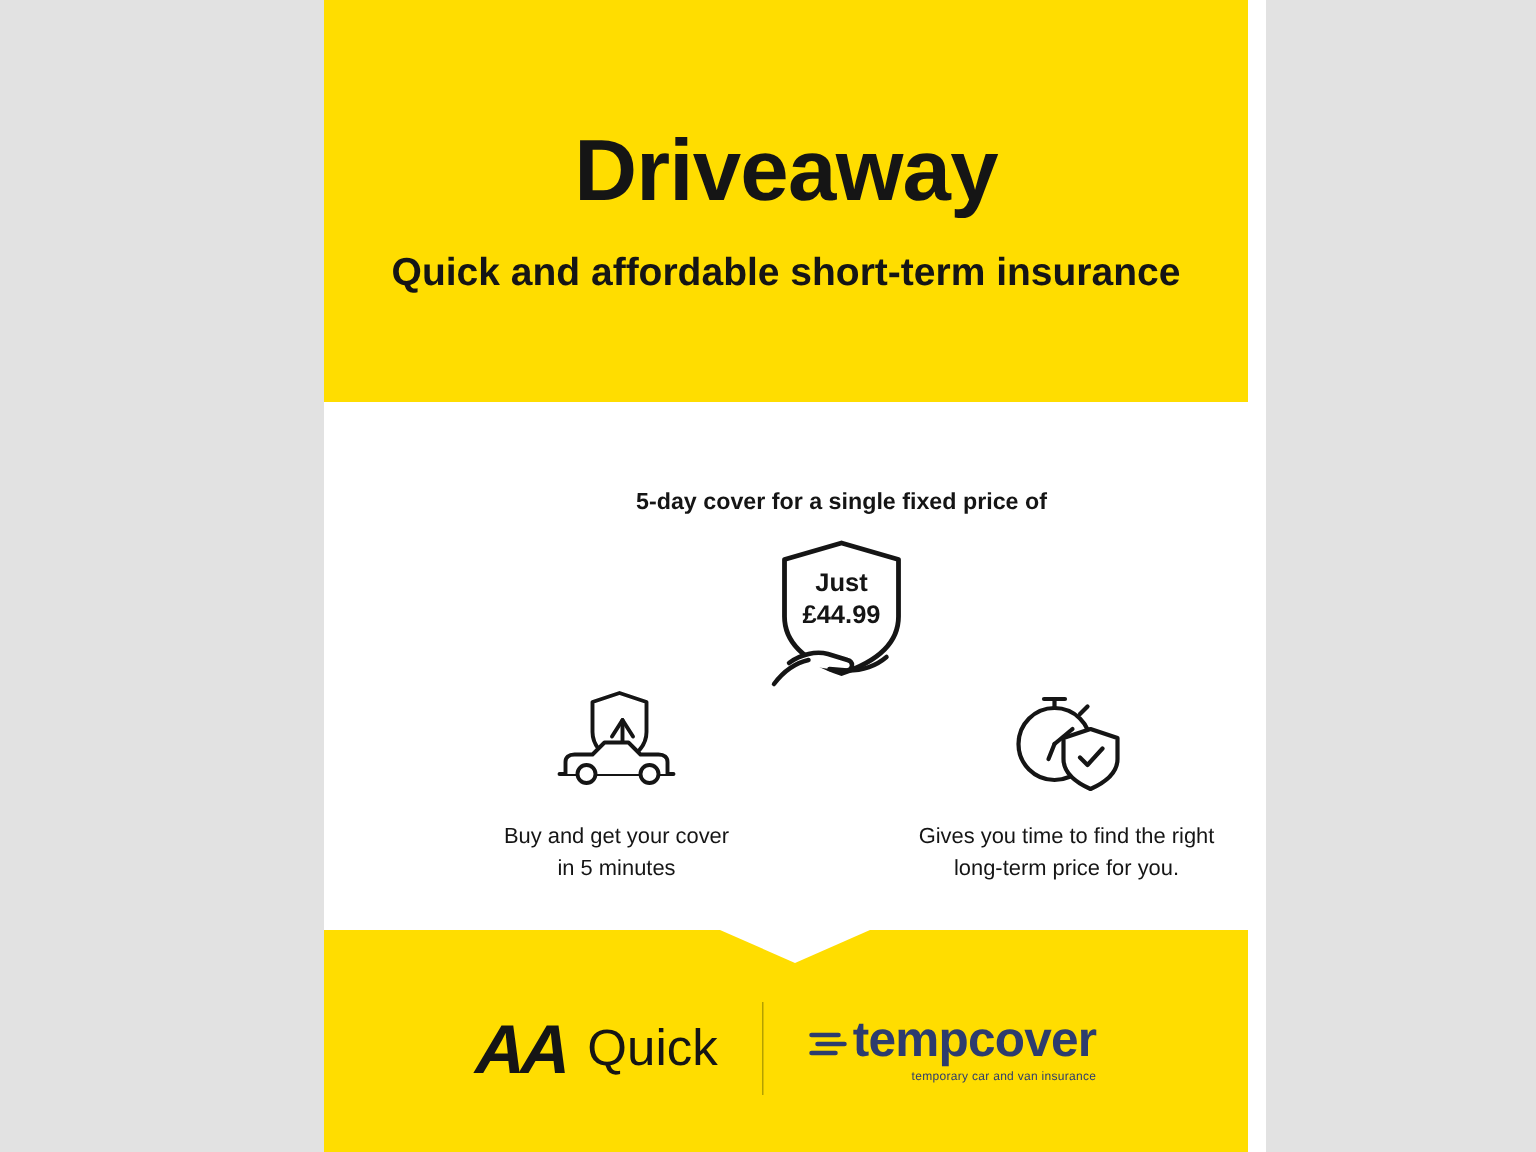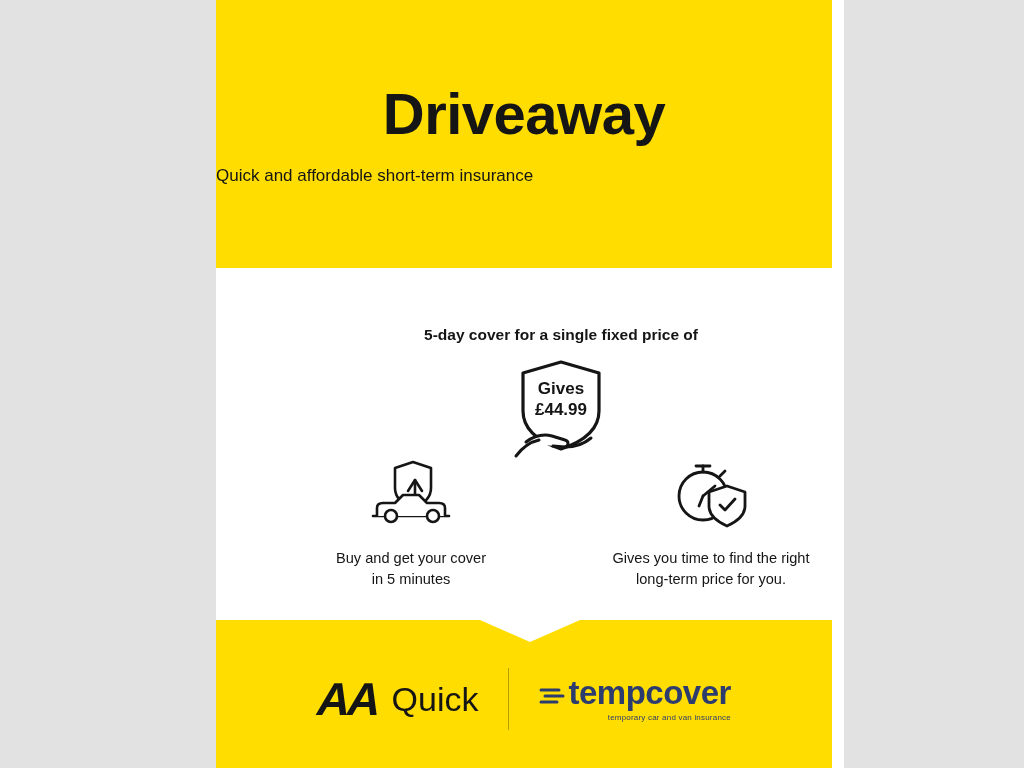--- a/index.html
+++ b/index.html
@@ -43,23 +43,23 @@
     font-weight: bold;
     color: #151515;
     letter-spacing: -0.5px;
     line-height: 1;
   }
   .header-sub {
     position: absolute;
     top: 166px;
     left: 0;
     width: 616px;
-    text-align: left;
-    font-size: 17px;
-    font-weight: normal;
+    text-align: center;
+    font-size: 26px;
+    font-weight: bold;
     color: #151515;
   }
   
   .notch-down {
     position: absolute;
     left: 50%;
     top: 268px;
     transform: translateX(-50%);
     width: 0;
     height: 0;
@@ -230,21 +230,21 @@
     <div class="price-line">5-day cover for a single fixed price of</div>
 
     <div class="shield-wrap">
       <svg width="130" height="110" viewBox="0 0 130 110" fill="none" xmlns="http://www.w3.org/2000/svg">
         <path d="M65 6 L103 17 V55 C103 75 86 86 65 93 C44 86 27 75 27 55 V17 Z" stroke="#151515" stroke-width="3.2" fill="#ffffff" stroke-linejoin="round"></path>
         <path d="M30 86 C38 80 48 78 56 80 L69 84 C73 85 73 90 69 91 L57 90" stroke="#151515" stroke-width="3" fill="#ffffff" stroke-linecap="round" stroke-linejoin="round"></path>
         <path d="M20 100 C26 92 34 86 43 84" stroke="#151515" stroke-width="3" fill="none" stroke-linecap="round"></path>
         <path d="M69 91 C80 91 88 88 95 82" stroke="#151515" stroke-width="3" fill="none" stroke-linecap="round"></path>
       </svg>
       <div class="price-text">
-        <span>Gives</span><br>
+        <span>Just</span><br>
         <span>£44.99</span>
       </div>
     </div>
 
     <div class="feature left">
       <div class="feature-icon">
         <svg width="92" height="72" viewBox="0 0 92 72" fill="none" xmlns="http://www.w3.org/2000/svg">
           <path d="M48 4 L66 10 V30 C66 41 57 47 48 51 C39 47 30 41 30 30 V10 Z" stroke="#151515" stroke-width="2.6" fill="#ffffff" stroke-linejoin="round"></path>
           <path d="M43 33 L50 22 L57 33" stroke="#151515" stroke-width="2.6" fill="none" stroke-linecap="round" stroke-linejoin="round"></path>
           <path d="M50 22 V42" stroke="#151515" stroke-width="2.6" stroke-linecap="round"></path>

